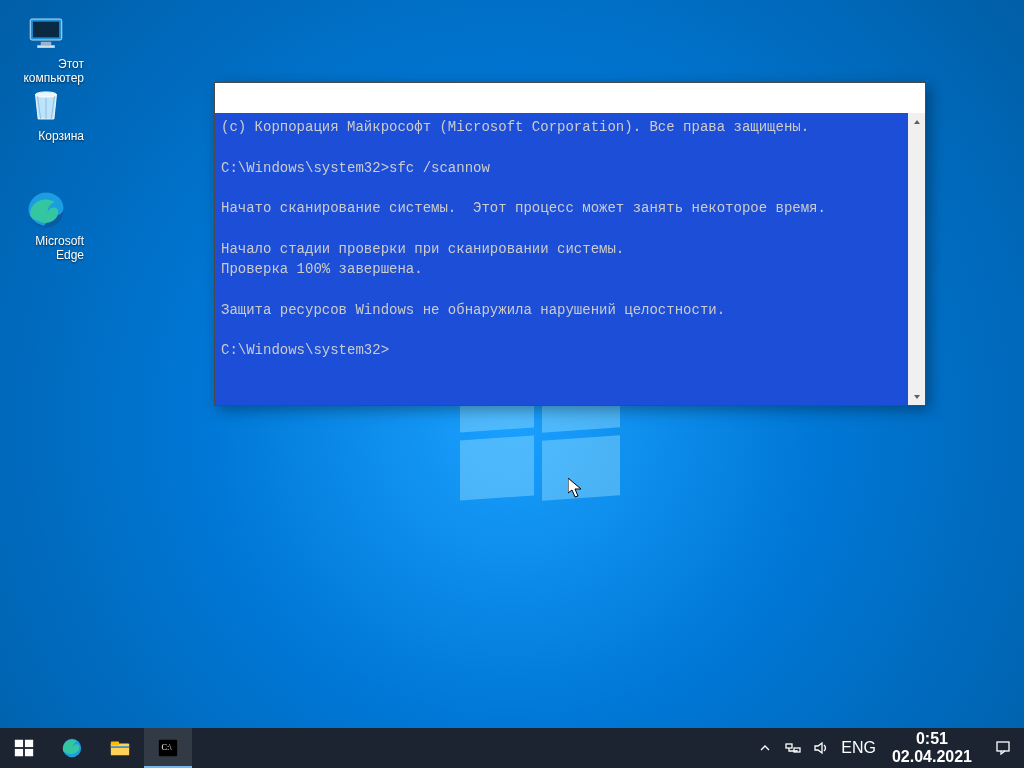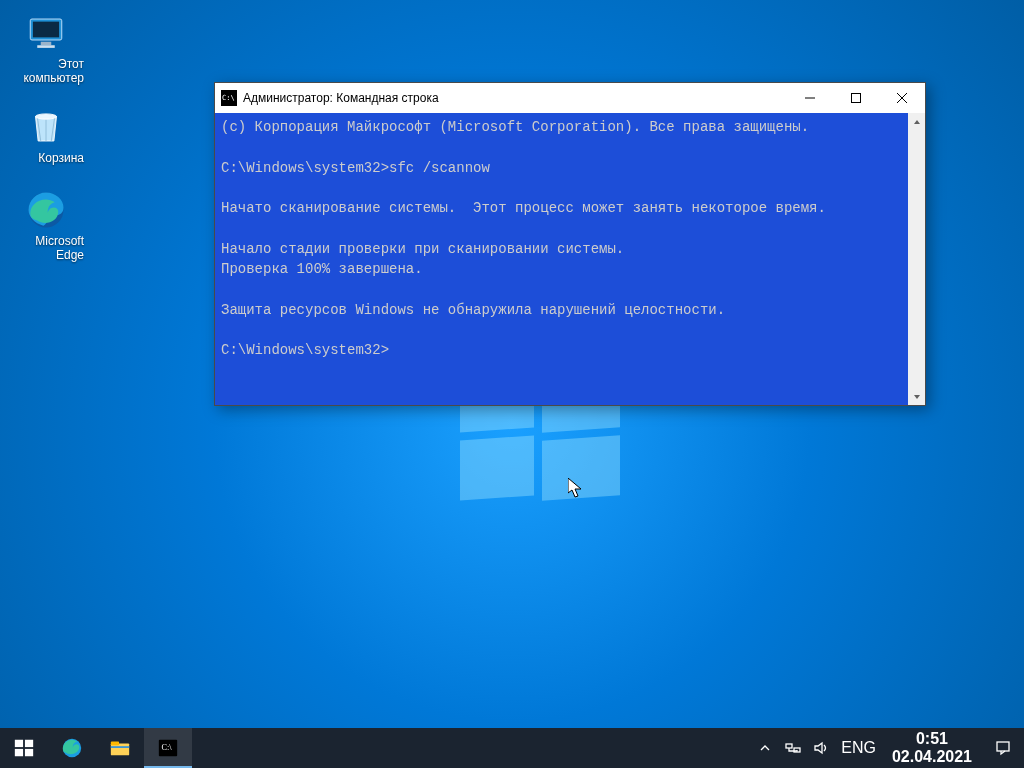--- a/index.html
+++ b/index.html
@@ -26,21 +26,21 @@
   
   .dicon {
     position: absolute; width: 76px; text-align: right; color: #fff;
     font-size: 12px; cursor: pointer;
     text-shadow: 0 1px 2px rgba(0,0,0,.6);
   }
   .dicon .ico { width: 42px; height: 42px; margin: 0 auto 4px; }
   .dicon .lbl { line-height: 1.15; }
 
   #ico-pc   { left: 8px;  top: 12px; }
-  #ico-bin  { left: 8px;  top: 106px; }
+  #ico-bin  { left: 8px;  top: 84px; }
   #ico-edge { left: 8px;  top: 189px; }
 
   
   .window {
     position: absolute; left: 214px; top: 82px; width: 710px; height: 322px;
     background: #fff; border: 1px solid #4a4a4a;
     box-shadow: 4px 4px 14px rgba(0,0,0,.35);
   }
   .titlebar {
     display: flex; align-items: center; height: 30px;
@@ -137,40 +137,20 @@
     <svg viewBox="0 0 48 48">
         <circle cx="24" cy="24" r="20" fill="#0c59a4"></circle>
         <path d="M24 4c11 0 20 8 20 17 0 6-4 9-10 9-5 0-8-3-8-3s3 10-5 15C11 39 4 32 4 24 4 13 13 4 24 4z" fill="#1b9de2"></path>
         <path d="M14 36c8 6 24 2 24-10 0-3-2-5-5-5-6 0-7 6-7 6s-1-10 8-12c-3-2-7-3-10-3-11 0-18 8-18 16 0 4 3 7 8 8z" fill="#34c6a0"></path>
       </svg>
   </div>
   <div class="lbl">Microsoft Edge</div>
 </div>
 
 <div class="window">
-  <div class="titlebar">
-    <div class="ticon"></div>
-    <div class="title">Администратор: Командная строка</div>
-    <div class="tb-btn">
-      <svg viewBox="0 0 10 10">
-          <line x1="0" y1="5" x2="10" y2="5"></line>
-        </svg>
-    </div>
-    <div class="tb-btn">
-      <svg viewBox="0 0 10 10">
-          <rect x="0.5" y="0.5" width="9" height="9"></rect>
-        </svg>
-    </div>
-    <div class="tb-btn close">
-      <svg viewBox="0 0 10 10">
-          <line x1="0" y1="0" x2="10" y2="10"></line>
-          <line x1="10" y1="0" x2="0" y2="10"></line>
-        </svg>
-    </div>
-  </div>
   <div class="term-wrap">
     <div class="terminal" id="terminal">(c) Корпорация Майкрософт (Microsoft Corporation). Все права защищены.
 
 C:\Windows\system32&gt;sfc /scannow
 
 Начато сканирование системы.  Этот процесс может занять некоторое время.
 
 Начало стадии проверки при сканировании системы.
 Проверка 100% завершена.
 

